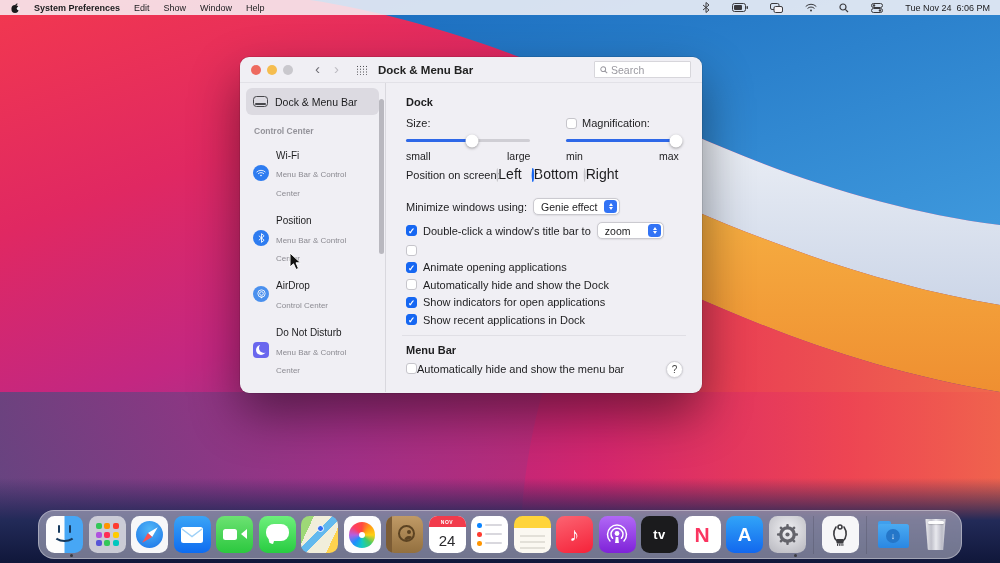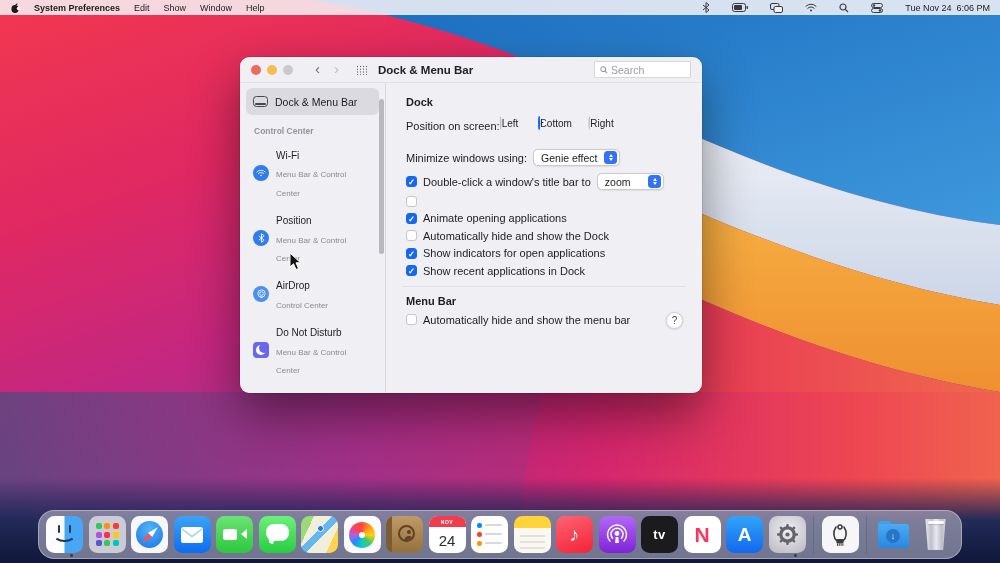--- a/index.html
+++ b/index.html
@@ -64,33 +64,33 @@
   .slider .fill{position:absolute;left:0;top:0;bottom:0;background:#2e68e8;border-radius:2px;}
   .slider .knob{position:absolute;top:50%;width:13px;height:13px;background:#fff;border-radius:50%;
     transform:translate(-50%,-50%);box-shadow:0 1px 3px rgba(0,0,0,.35);}
   .sl-min,.sl-max{position:absolute;top:33px;font-size:10.5px;color:#1d1d1f;}
   .pos-row{position:relative;height:32px;margin-top:2px;}
   .pos-label{position:absolute;top:3px;left:0;}
   .radio-g{position:absolute;top:0;text-align:center;transform:translateX(-50%);}
   .radio{width:11px;height:11px;border-radius:50%;background:#fff;border:1px solid #c6c5cb;margin:0 auto 2px;}
   .radio.on{background:#1667f2;border-color:#1667f2;position:relative;}
   .radio.on::after{content:"";position:absolute;left:3.5px;top:3.5px;width:4px;height:4px;border-radius:50%;background:#fff;}
-  .radio-lab{font-size:10px;}
+  .radio-lab{font-size:14px;}
   .row{display:flex;align-items:center;gap:6px;margin-bottom:5.5px;}
   .cb{width:11px;height:11px;border-radius:3px;background:#fff;border:1px solid #c6c5cb;flex:0 0 auto;}
   .cb.on{background:#1667f2;border-color:#1667f2;color:#fff;font-size:8.5px;line-height:10px;text-align:center;font-weight:bold;}
   .dropdown{height:17px;background:#fff;border:1px solid #cbcad0;border-radius:5px;display:inline-flex;align-items:center;
     font-size:10.5px;padding-left:7px;position:relative;box-shadow:0 .5px 1.5px rgba(0,0,0,.08);}
   .dd-step{width:13px;height:13px;background:#3273f5;border-radius:3.5px;margin:0 2px 0 7px;display:flex;flex-direction:column;
     align-items:center;justify-content:center;gap:1px;}
   .dd-step i{display:block;width:0;height:0;border-left:2.5px solid transparent;border-right:2.5px solid transparent;}
   .dd-step .up{border-bottom:3px solid #fff;}
   .dd-step .dn{border-top:3px solid #fff;}
   .divider{height:1px;background:#e0dfe5;margin:9px 0 8px -4px;}
-  .mb-row{display:flex;align-items:center;gap:6px;position:relative;}
+  .mb-row{display:flex;align-items:center;position:relative;}
   .help-btn{position:absolute;right:3px;top:-2px;width:17px;height:17px;border-radius:50%;background:#fff;
     border:1px solid #d2d1d7;box-shadow:0 .5px 2px rgba(0,0,0,.15);font-size:10px;color:#444;
     display:flex;align-items:center;justify-content:center;}
 
   
   .dock{position:absolute;left:50%;bottom:4px;transform:translateX(-50%);z-index:40;height:49px;
     background:rgba(246,244,250,.42);border:.5px solid rgba(255,255,255,.35);border-radius:16px;
     display:flex;align-items:center;padding:0 7px;gap:5.5px;backdrop-filter:blur(12px);}
   .di{width:37px;height:37px;border-radius:8.5px;position:relative;flex:0 0 auto;overflow:hidden;}
   .dsep{width:1px;height:38px;background:rgba(70,70,85,.28);margin:0 2px;flex:0 0 auto;}
@@ -355,20 +355,39 @@
         <span class="sb-tt"><span class="sb-title">Screen Mirroring</span><br>
         </span>
       </div>
 
       <span class="sb-scroll"></span>
     </div>
 
     <div class="content">
       <div class="sec-h">Dock</div>
 
+      <div class="slider-block">
+        <span class="sl-label">Size:</span>
+        <span class="mag-row">
+          <span class="cb"></span>
+          <span>Magnification:</span>
+        </span>
+        <div class="slider" style="left:0;width:124px">
+          <span class="fill" style="width:53%"></span>
+            <span class="knob" style="left:53%"></span>
+        </div>
+        <span class="sl-min" style="left:0">small</span>
+        <span class="sl-max" style="left:101px">large</span>
+        <div class="slider" style="left:160px;width:113px">
+          <span class="fill" style="width:97%"></span>
+            <span class="knob" style="left:97%"></span>
+        </div>
+        <span class="sl-min" style="left:160px">min</span>
+        <span class="sl-max" style="left:253px">max</span>
+      </div>
 
       <div class="pos-row">
         <span class="pos-label">Position on screen:</span>
         <span class="radio-g" style="left:103px">
           <span class="radio"></span>
           <span class="radio-lab">Left</span>
         </span>
         <span class="radio-g" style="left:149px">
           <span class="radio on"></span>
           <span class="radio-lab">Bottom</span>

